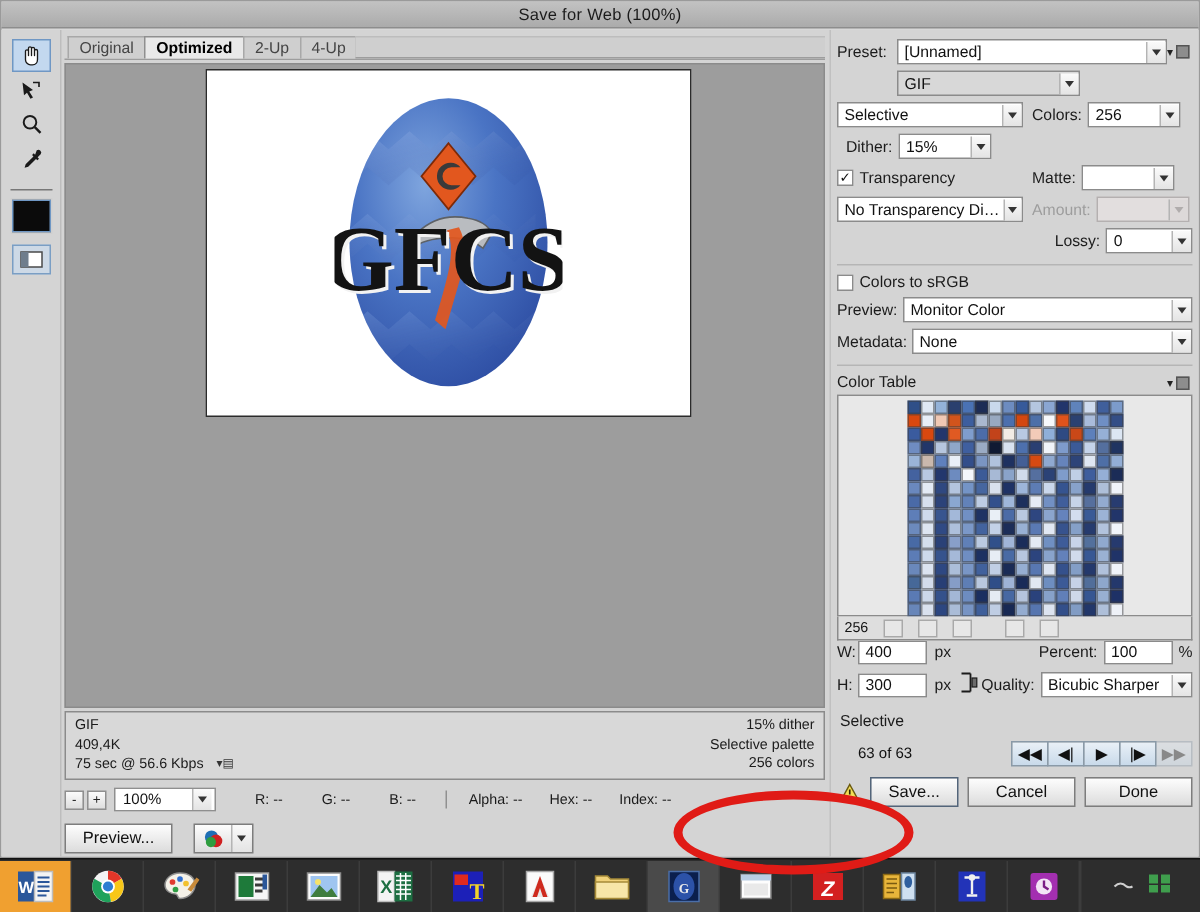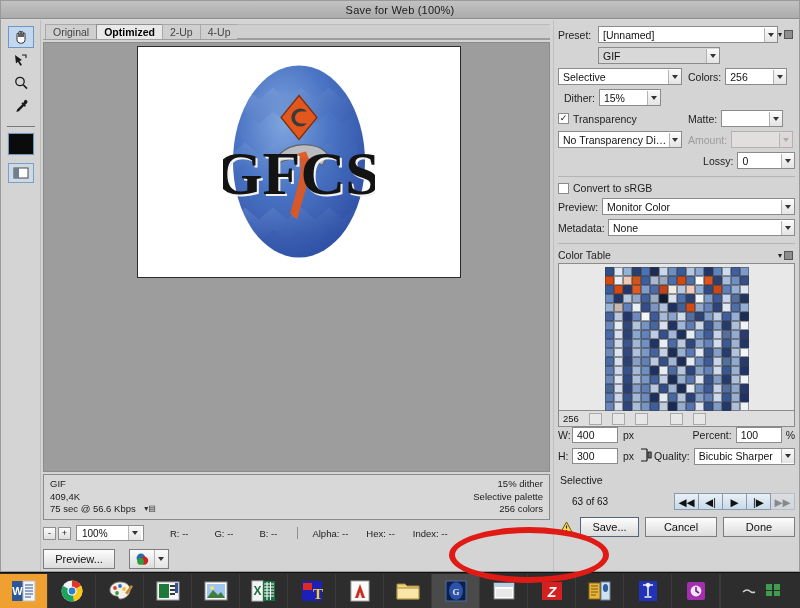--- a/index.html
+++ b/index.html
@@ -592,21 +592,21 @@
             <span class="dropbox-caret">
                 <span class="caret"></span>
               </span>
           </div>
         </div>
 
         <div class="sep-line"></div>
 
         <div class="row">
           <span class="cbox"></span>
-          <span class="lbl">Convert to sRGB</span>
+          <span class="lbl">Colors to sRGB</span>
         </div>
 
         <div class="row">
           <span class="lbl" style="width:44px">Preview:</span>
           <div class="select" style="flex:1">
             <span class="val">Monitor Color</span>
             <span class="dropbox-caret">
                 <span class="caret"></span>
               </span>
           </div>

